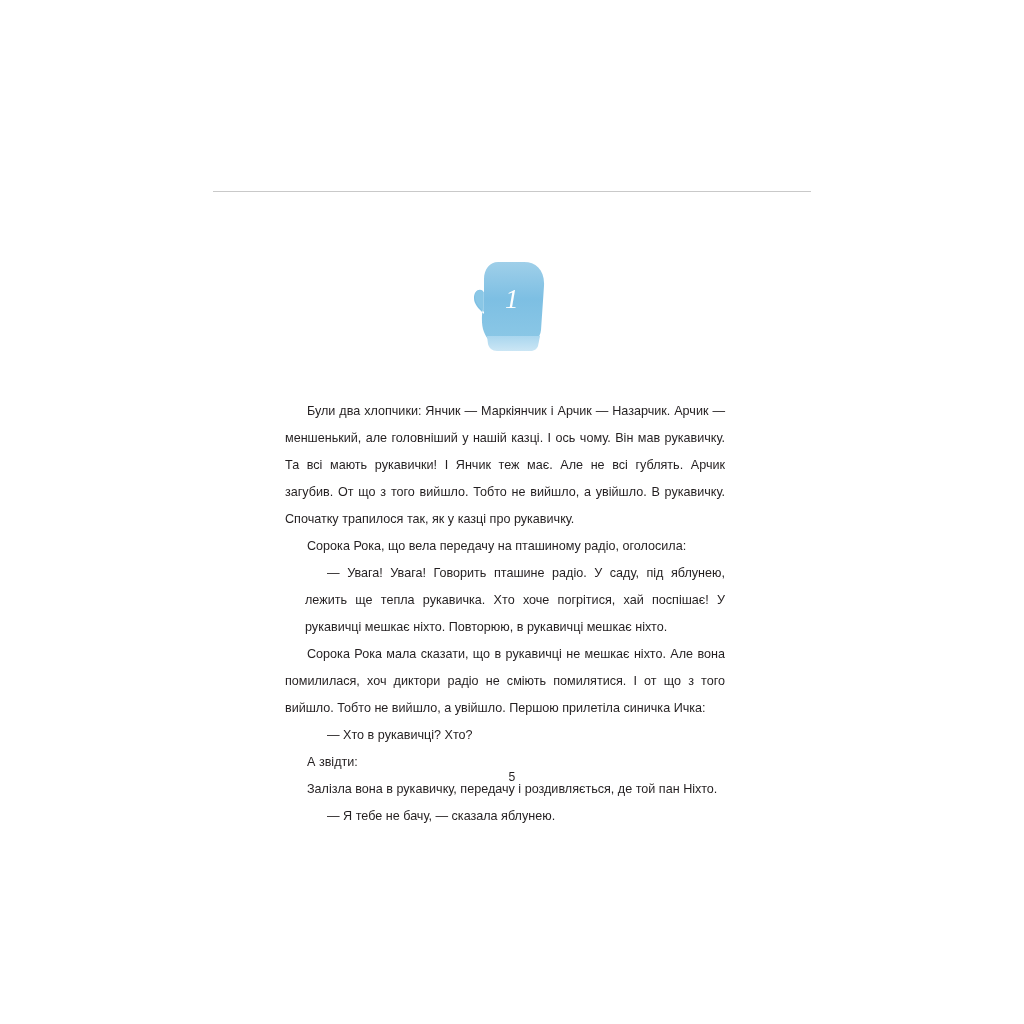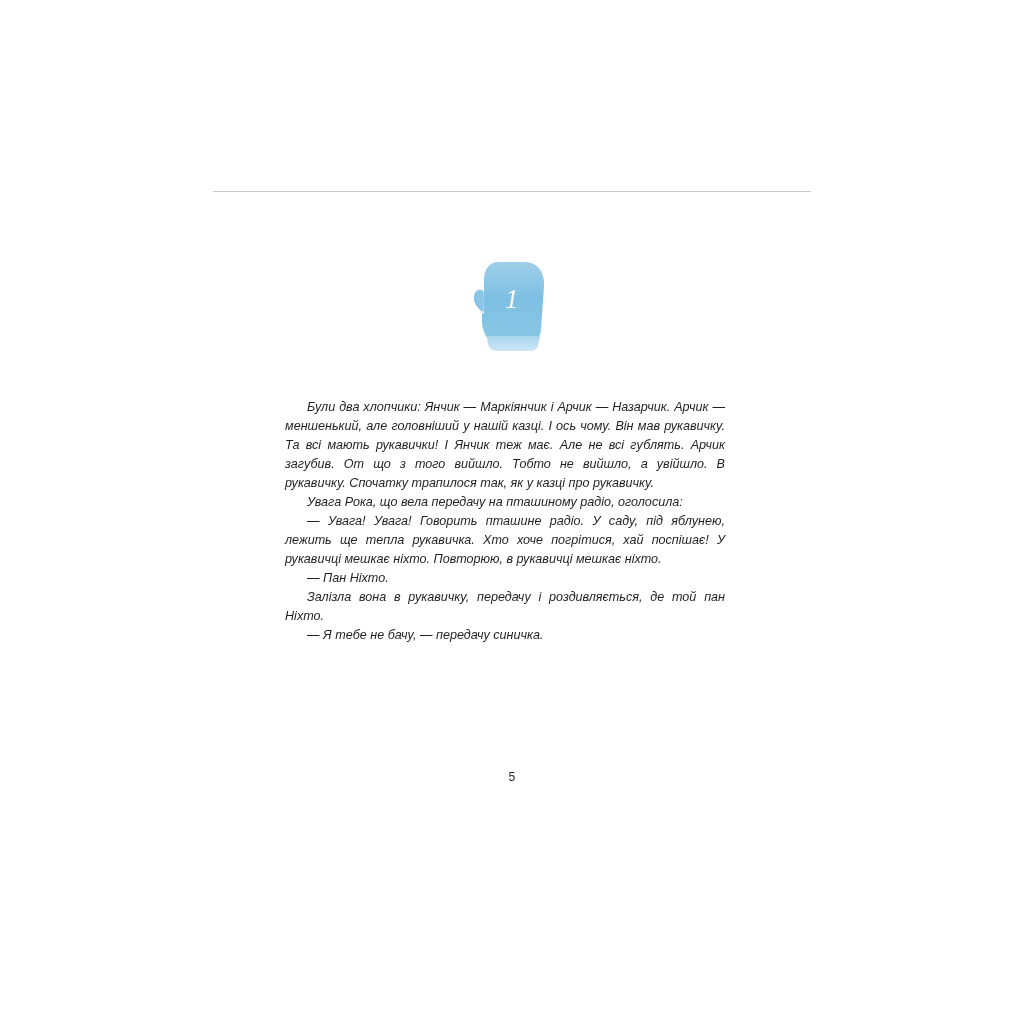--- a/index.html
+++ b/index.html
@@ -56,31 +56,31 @@
     letter-spacing: 0.5px;
     padding-bottom: 6px;
     box-sizing: border-box;
   }
   .body-text {
     position: absolute;
     left: 285px;
     top: 398px;
     width: 440px;
     font-size: 12.6px;
-    line-height: 19px;
+    line-height: 27px;
     text-align: justify;
     color: #231f20;
-    font-style: italic;
   }
   .body-text p {
     margin: 0;
     text-indent: 22px;
   }
   .body-text p.dash {
     text-indent: 22px;
+    margin-left: 20px;
   }
   .folio {
     position: absolute;
     left: 0;
     top: 770px;
     width: 1024px;
     text-align: center;
     font-size: 12.2px;
     color: #231f20;
   }
@@ -109,22 +109,24 @@
                C13 56 10 70 14 80 C17 88 22 92 30 92 L56 92 C65 92 70 86 71 78
                L74 34 C75 18 66 10 54 10 Z" fill="url(#mit)"></path>
       <path d="M17 84 L70 84 L68 94 C67 97 64 99 60 99 L27 99 C22 99 19 96 18 92 Z" fill="url(#cuff)"></path>
       <path d="M14 40 C9 36 5 39 5 45 C5 50 9 55 14 60 Z" fill="#8cc8e6" opacity="0.85"></path>
     </svg>
     <div class="chapter-number">1</div>
   </div>
 
   <div class="body-text">
     <p>Були два хлопчики: Янчик — Маркіянчик і Арчик — Назарчик. Арчик — меншенький, але головніший у нашій казці. І ось чому. Він мав рукавичку. Та всі мають рукавички! І Янчик теж має. Але не всі гублять. Арчик загубив. От що з того вийшло. Тобто не вийшло, а увійшло. В рукавичку. Спочатку трапилося так, як у казці про рукавичку.</p>
-    <p>Увага Рока, що вела передачу на пташиному радіо, оголосила:</p>
+    <p>Сорока Рока, що вела передачу на пташиному радіо, оголосила:</p>
     <p class="dash">— Увага! Увага! Говорить пташине радіо. У саду, під яблунею, лежить ще тепла рукавичка. Хто хоче погрітися, хай поспішає! У рукавичці мешкає ніхто. Повторюю, в рукавичці мешкає ніхто.</p>
-    <p class="dash">— Пан Ніхто.</p>
+    <p>Сорока Рока мала сказати, що в рукавичці не мешкає ніхто. Але вона помилилася, хоч диктори радіо не сміють помилятися. І от що з того вийшло. Тобто не вийшло, а увійшло. Першою прилетіла синичка Ичка:</p>
+    <p class="dash">— Хто в рукавичці? Хто?</p>
+    <p>А звідти:</p>
     <p>Залізла вона в рукавичку, передачу і роздивляється, де той пан Ніхто.</p>
-    <p class="dash">— Я тебе не бачу, — передачу синичка.</p>
+    <p class="dash">— Я тебе не бачу, — сказала яблунею.</p>
   </div>
 
   <div class="folio">5</div>
 
 </div>
 
 </body></html>

